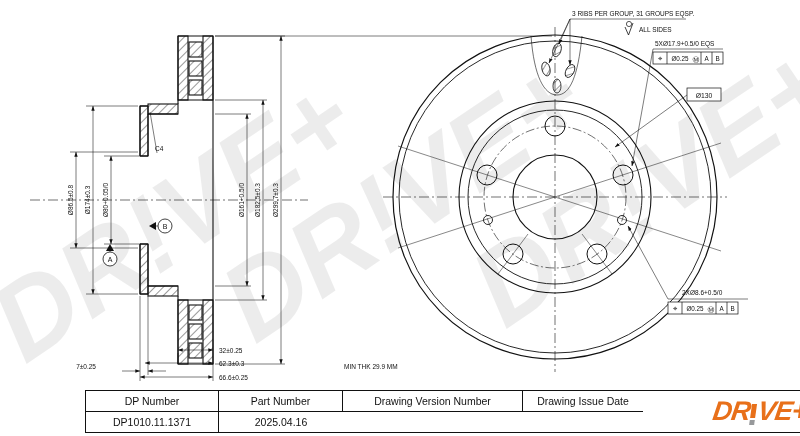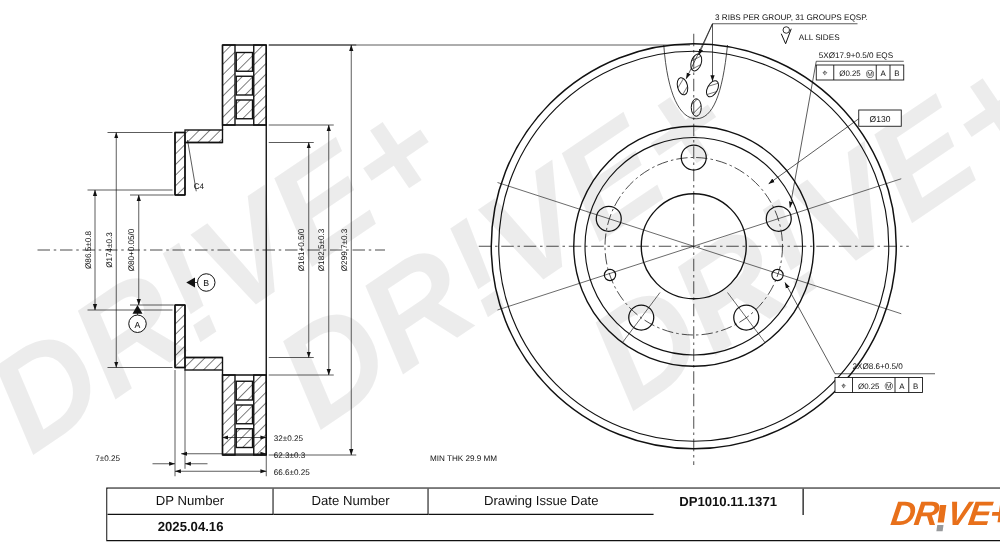--- a/index.html
+++ b/index.html
@@ -9,21 +9,21 @@
   .wm{font-weight:bold;font-style:italic;fill:#000;opacity:0.07;}
   
   .tblock{position:absolute;left:85px;top:390px;width:793px;height:43px;
           border:1.6px solid #111;display:grid;
           grid-template-columns:133px 124px 180px 120px 1fr;
           grid-template-rows:21px 1fr;box-sizing:border-box;text-align:center;}
   .tb-cell{border-right:1px solid #111;border-bottom:1px solid #111;
            display:flex;align-items:center;justify-content:center;
            font-size:10.5px;white-space:nowrap;box-sizing:border-box;background:#fff;}
   .tb-cell.last{border-right:none;}
-  .tb-cell.vrow{border-bottom:none;font-size:10.5px;font-weight:bold;}
+  .tb-cell.vrow{border-bottom:none;font-size:10.5px;}
   .logo-cell{grid-column:5;grid-row:1/3;border-bottom:none;border-right:none;
              display:flex;align-items:center;justify-content:center;background:#fff;}
   .logo{display:inline-flex;align-items:flex-end;transform:skewX(-8deg);
         font-weight:bold;font-style:normal;font-size:27px;line-height:1;
         letter-spacing:-1px;}
   .logo .seg{font-style:italic;}
   .bang{display:inline-flex;flex-direction:column;align-items:center;
         justify-content:flex-end;margin:0 2px 0 1px;}
   .bang .bar{width:5px;height:14px;}
   .bang .dot{width:5px;height:5px;margin-top:2px;background:#97999b;}
@@ -266,21 +266,22 @@
       <text x="711" y="311.5" font-size="6.8" text-anchor="middle">Ⓜ</text>
       <text x="721.5" y="311" font-size="6.3" text-anchor="middle">A</text>
       <text x="732.5" y="311" font-size="6.3" text-anchor="middle">B</text>
     </g>
   </g>
 </svg>
 
 
 <div class="tblock">
   <div class="tb-cell">DP Number</div>
-  <div class="tb-cell">Date Number</div>
+  <div class="tb-cell">Part Number</div>
+  <div class="tb-cell">Drawing Version Number</div>
   <div class="tb-cell last">Drawing Issue Date</div>
 
   <div class="logo-cell">
     <span class="logo" id="logo" style="color: rgb(232, 112, 26);">
           <span class="seg">DR</span>
           <span class="bang">
             <span class="bar" style="background: rgb(232, 112, 26);"></span>
             <span class="dot"></span>
           </span>
           <span class="seg">VE+</span>

